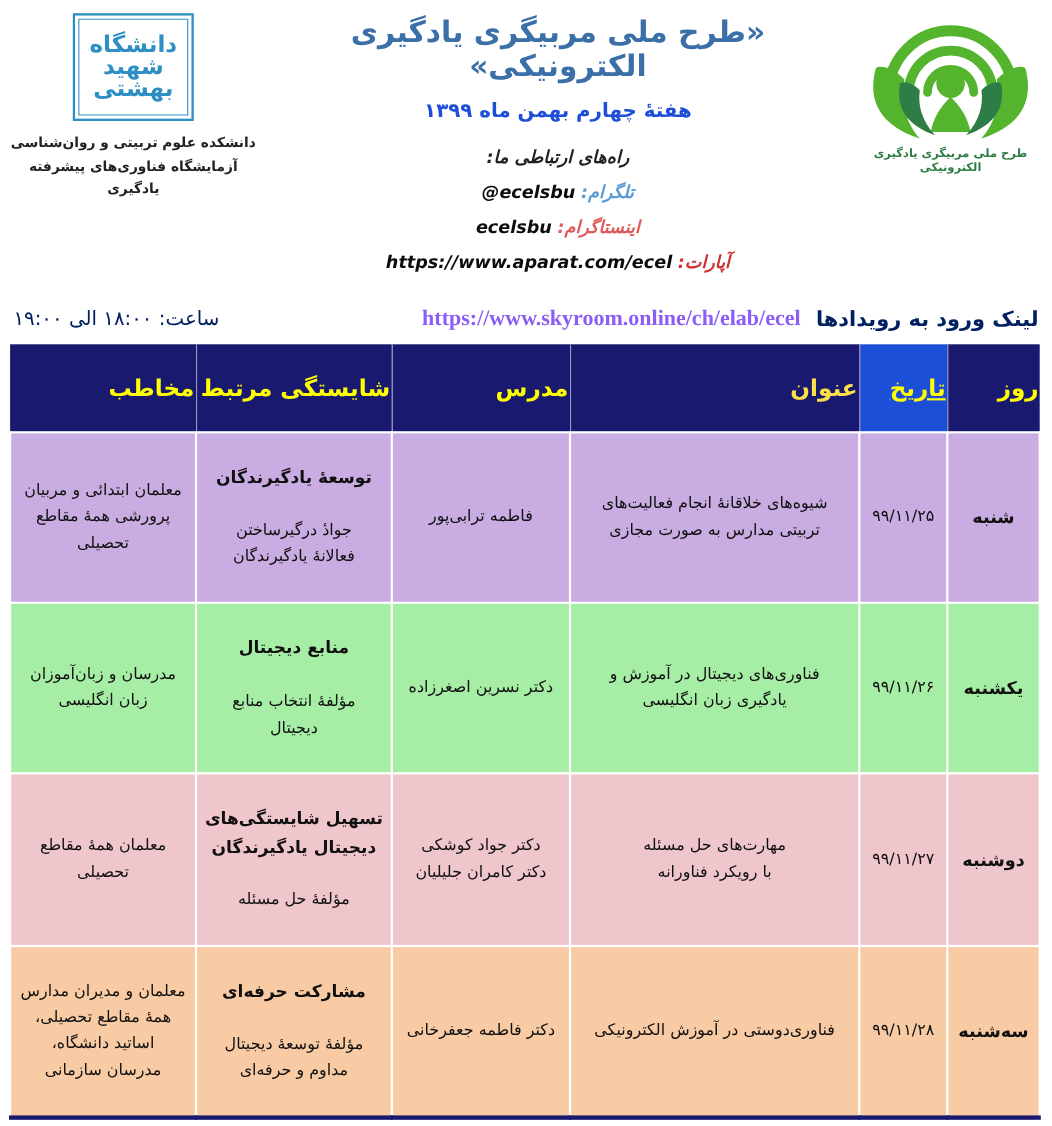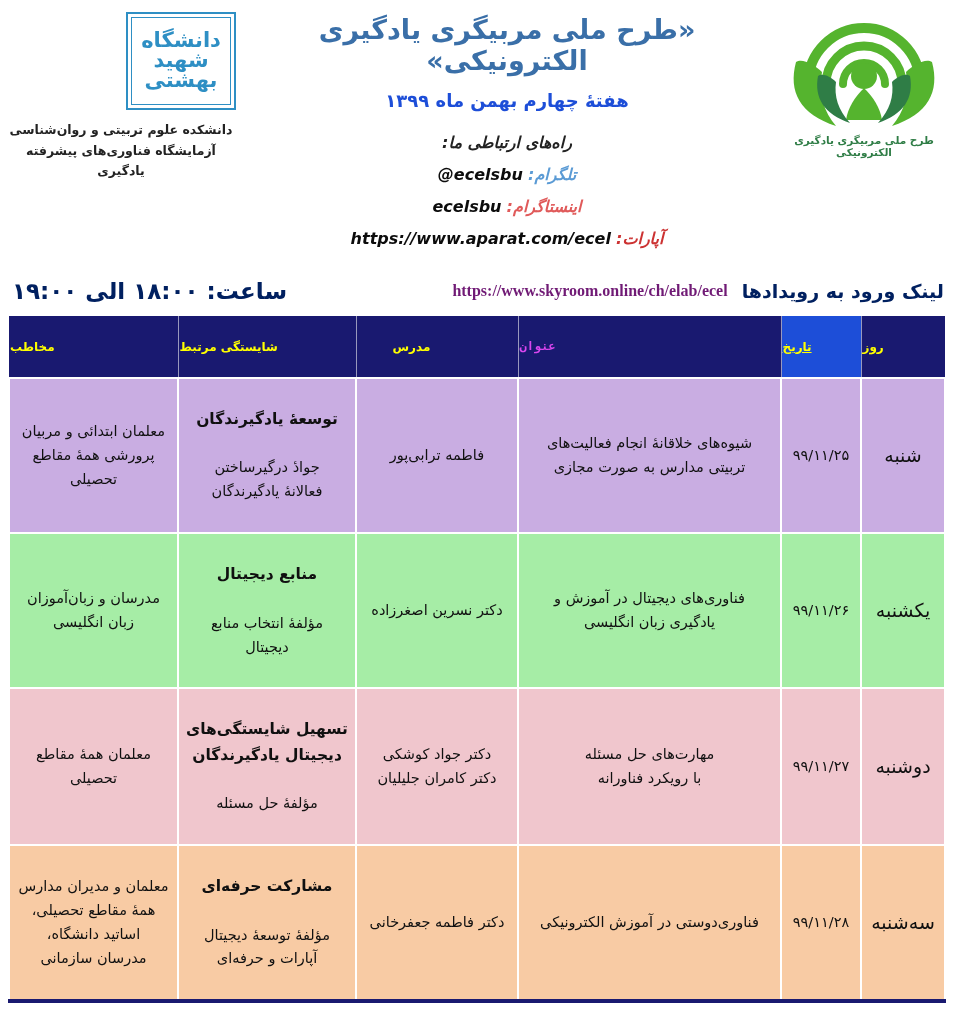--- a/index.html
+++ b/index.html
@@ -8,21 +8,21 @@
     width: 956px;
     height: 1024px;
     background: #ffffff;
     font-family: "DejaVu Sans", sans-serif;
     color: #111;
     overflow: hidden;
   }
   .top { display:flex; direction:ltr; padding:8px 6px 0 6px; }
 
   
-  .uni-block { width:230px; display:flex; flex-direction:column; direction:rtl; }
+  .uni-block { width:230px; display:flex; flex-direction:column; align-items:center; direction:rtl; }
   .uni-logo {
     width:110px; height:98px; margin-top:4px;
     border:2px solid #2e8fc4;
     box-shadow: inset 0 0 0 3px #fff, inset 0 0 0 4px #2e8fc4;
     display:flex; align-items:center; justify-content:center;
     background:#fff;
   }
   .uni-logo-text { color:#2e8fc4; font-weight:bold; font-size:21px; line-height:0.95; text-align:center; padding:2px; }
   .uni-caption { margin-top:10px; font-size:12.5px; font-weight:bold; text-align:center; line-height:1.65; color:#222; }
 
@@ -38,44 +38,44 @@
   .ltr { direction:ltr; unicode-bidi:isolate; }
 
   
   .program-block { width:172px; direction:rtl; text-align:center; padding-top:4px; }
   .program-caption { color:#2f7d46; font-size:10.5px; font-weight:bold; margin-top:2px; }
 
   
   .event-bar { display:flex; justify-content:space-between; align-items:center; direction:rtl; padding:0 12px; margin-top:30px; }
   .event-link { display:flex; align-items:center; gap:14px; }
   .link-label { font-size:19px; font-weight:bold; }
-  .link-url { font-family:"Liberation Serif", serif; font-size:16px; font-weight:bold; color:#701a75; }
-  .event-time { font-size:23px; font-weight:bold; }
+  .link-url { font-family:"Liberation Serif", serif; font-size:20px; font-weight:bold; color:#8b5cf6; }
+  .event-time { font-size:18px; font-weight:normal; }
 
   
   table { border-collapse:collapse; table-layout:fixed; width:936px; margin:12px 10px 0 10px; border-bottom:4px solid #191970; }
   thead th {
-    height:62px; font-size:12px; font-weight:bold;
-    text-align:left; vertical-align:middle;
+    height:80px; font-size:21px; font-weight:bold;
+    text-align:right; vertical-align:middle;
   }
   thead th:not(:last-child) { border-left:1px solid #9898bd; }
   tbody td {
     border:2px solid #ffffff;
     text-align:center; vertical-align:middle;
     white-space:pre-line;
     font-size:14.5px; line-height:1.65; color:#101010;
     padding:4px 6px;
   }
   tr.r0 td { height:102px; }
   tr.r1 td { height:104px; }
   tr.r2 td { height:102px; }
   tr.r3 td { height:110px; }
   .comp-title { display:block; font-weight:bold; font-size:15.5px; }
   .comp-detail { display:block; }
-  .cell-day { font-size:19px; }
+  .cell-day { font-size:16px;font-weight:bold; }
 </style>
 </head>
 <body>
 
 <div class="top">
 
   <div class="uni-block">
     <div class="uni-logo">
       <div class="uni-logo-text" style="white-space: pre-line; color: rgb(46, 143, 196);">دانشگاه
 شهید
@@ -142,21 +142,21 @@
       <col style="width:80px">
       <col style="width:263px">
     <col style="width:162px">
       <col style="width:178px">
       <col style="width:169px">
   </colgroup>
   <thead>
     <tr>
       <th style="background: rgb(25, 25, 112); color: rgb(255, 255, 0);">روز</th>
       <th style="background: #1d4ed8; color: rgb(255, 255, 0); text-decoration: underline;">تاریخ</th>
-      <th style="background: rgb(25, 25, 112); color: #d946ef; font-family: Liberation Mono, monospace;">عنوان</th>
+      <th style="background: rgb(25, 25, 112); color: #fde047;">عنوان</th>
       <th style="background: rgb(25, 25, 112); color: rgb(255, 255, 0); padding-left: 36px;">مدرس</th>
       <th style="background: rgb(25, 25, 112); color: rgb(255, 255, 0);">شایستگی مرتبط</th>
       <th style="background: rgb(25, 25, 112); color: rgb(255, 255, 0);">مخاطب</th>
     </tr>
   </thead>
   <tbody>
     <tr class="r0" style="background: rgb(201, 173, 226);">
       <td class="cell-day">شنبه</td>
       <td>۹۹/۱۱/۲۵</td>
       <td>شیوه‌های خلاقانهٔ انجام فعالیت‌های
@@ -201,21 +201,21 @@
 تحصیلی</td>
     </tr>
     <tr class="r3" style="background: rgb(248, 203, 164);">
       <td class="cell-day">سه‌شنبه</td>
       <td>۹۹/۱۱/۲۸</td>
       <td>فناوری‌دوستی در آموزش الکترونیکی</td>
       <td>دکتر فاطمه جعفرخانی</td>
       <td>
         <span class="comp-title">مشارکت حرفه‌ای</span>
         <span class="comp-detail">مؤلفهٔ توسعهٔ دیجیتال
-آپارات و حرفه‌ای</span>
+مداوم و حرفه‌ای</span>
       </td>
       <td>معلمان و مدیران مدارس
 همهٔ مقاطع تحصیلی،
 اساتید دانشگاه،
 مدرسان سازمانی</td>
     </tr>
 
   </tbody>
 </table>
 

